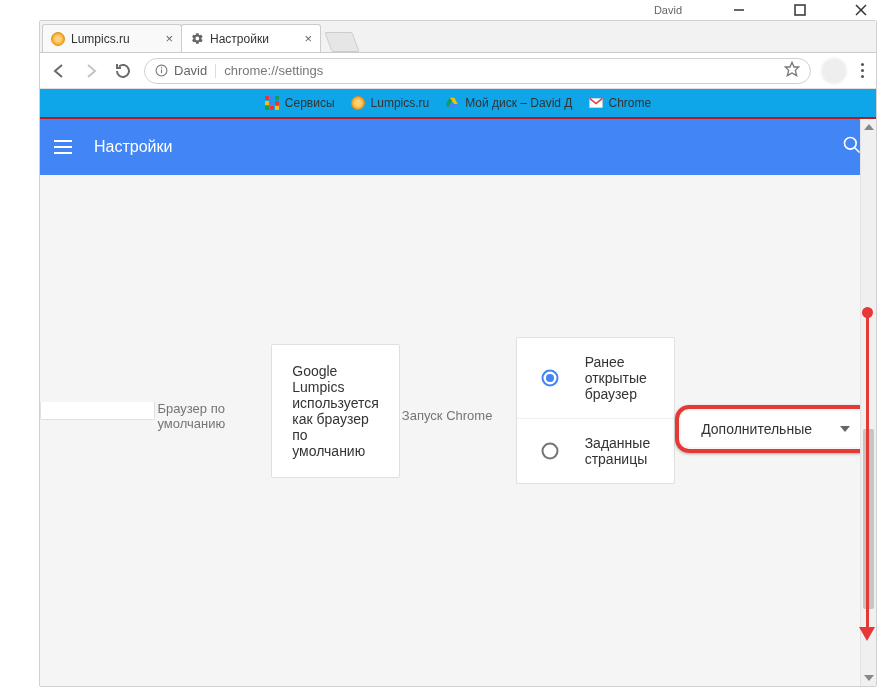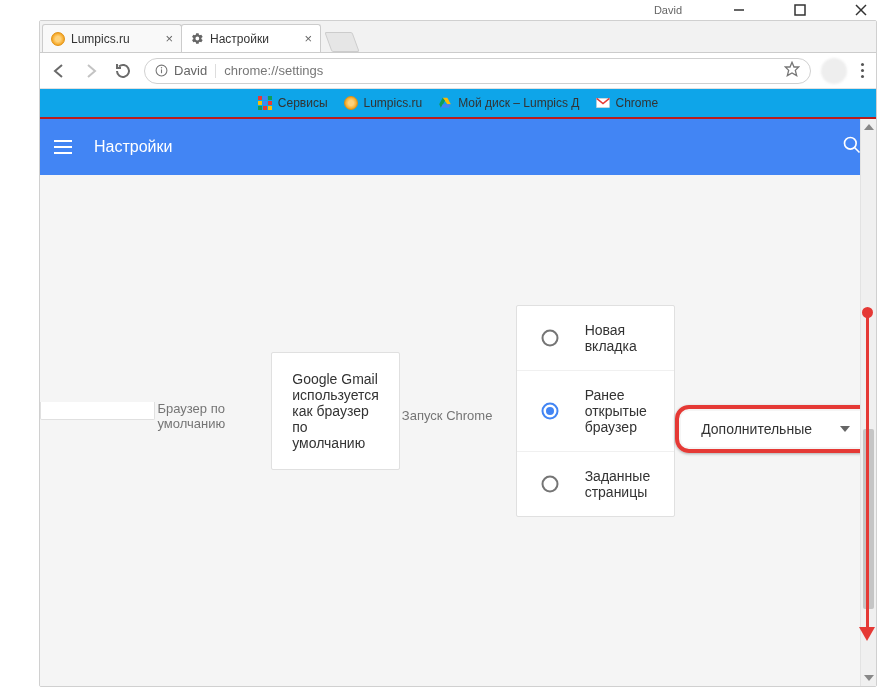--- a/index.html
+++ b/index.html
@@ -206,21 +206,21 @@
       <span>Lumpics.ru</span>
     </div>
     <div class="bookmark">
       <span class="favicon fav-drive">
         <svg viewBox="0 0 24 24">
             <polygon points="8,3 16,3 22,14 16,14" fill="#fbbc05"></polygon>
             <polygon points="8,3 2,14 5,20 12,8" fill="#0f9d58"></polygon>
             <polygon points="5,20 19,20 22,14 8,14" fill="#4285f4"></polygon>
           </svg>
       </span>
-      <span>Мой диск – Lumpics Д</span>
+      <span>Мой диск – David Д</span>
     </div>
     <div class="bookmark">
       <span class="favicon fav-gmail">
         <svg viewBox="0 0 24 18">
             <rect x="1" y="1" width="22" height="16" fill="#fff" stroke="#d0d0d0"></rect>
             <polyline points="1,1 12,10 23,1" fill="none" stroke="#e53935" stroke-width="2.5"></polyline>
           </svg>
       </span>
       <span>Chrome</span>
     </div>
@@ -242,33 +242,25 @@
               <line x1="21" y1="21" x2="15" y2="15"></line>
             </svg>
         </div>
       </div>
 
       <div class="settings-content">
         <div class="panel-fragment"></div>
 
         <div class="section-title">Браузер по умолчанию</div>
         <div class="panel">
-          <div class="row">Google Gmail используется как браузер по умолчанию</div>
+          <div class="row">Google Lumpics используется как браузер по умолчанию</div>
         </div>
 
         <div class="section-title">Запуск Chrome</div>
         <div class="panel">
-          <div class="radio-row">
-            <span class="radio">
-              <svg width="18" height="18">
-                  <circle class="outer" cx="9" cy="9" r="7.5"></circle>
-                </svg>
-            </span>
-            <span>Новая вкладка</span>
-          </div>
           <div class="radio-row">
             <span class="radio checked">
               <svg width="18" height="18">
                   <circle class="outer" cx="9" cy="9" r="7.5"></circle>
                   <circle class="inner" cx="9" cy="9" r="4"></circle>
                 </svg>
             </span>
             <span>Ранее открытые браузер</span>
           </div>
           <div class="radio-row">

